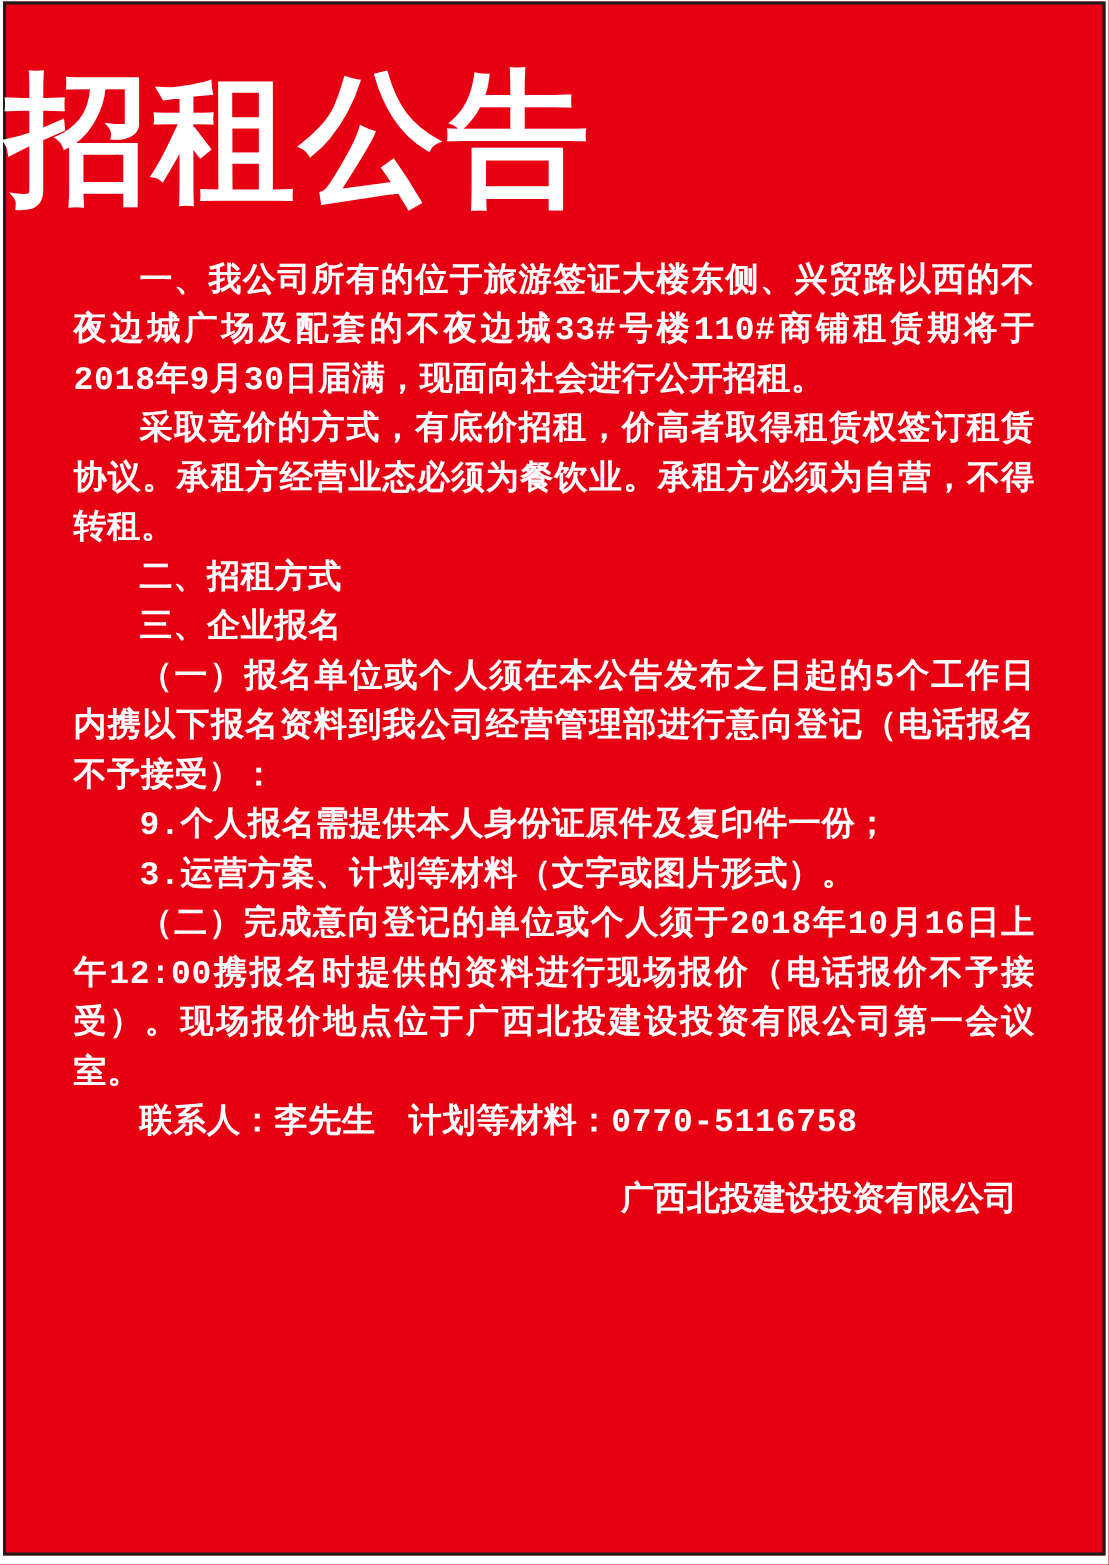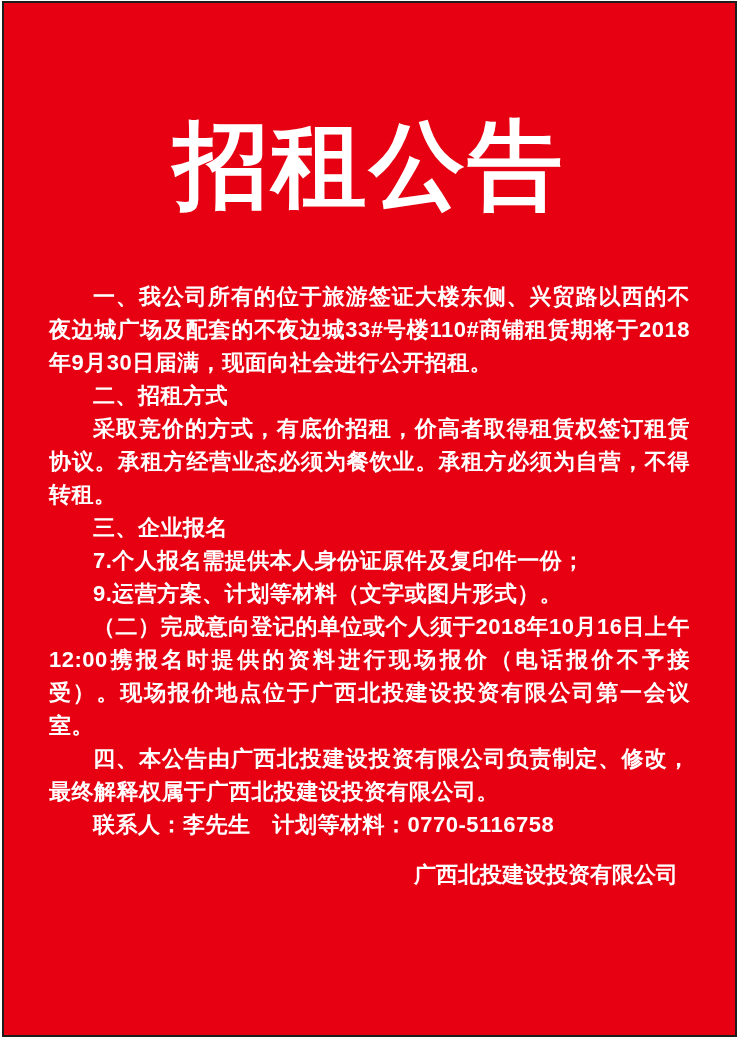--- a/index.html
+++ b/index.html
@@ -19,36 +19,36 @@
     top: 1px;
     left: 2px;
     right: 2px;
     bottom: 6px;
     background: #e60012;
     border: 2px solid #1d1d1b;
     box-sizing: border-box;
     color: #ffffff;
   }
   .poster-title {
-    margin-top: 112px;
-    text-align: center;
+    margin-top: 40px;
     font-family: "DejaVu Serif", "Liberation Serif", serif;
     font-weight: bold;
     font-size: 95px;
     line-height: 1.06;
     letter-spacing: 3px;
     color: #ffffff;
   }
   .body-text {
-    margin: 64px 45px 0 45px;
+    margin: 27px 45px 0 45px;
     font-size: 22px;
     line-height: 33px;
     font-weight: bold;
     text-align: justify;
     letter-spacing: 0.5px;
+    font-family: Liberation Mono, monospace;
   }
   .body-text p {
     margin: 0;
     text-indent: 2em;
   }
   .contact-line {
     text-indent: 2em;
     margin: 0;
   }
   .contact-phone-label {
@@ -68,27 +68,27 @@
 </style>
 </head>
 <body>
 
 <div class="sheet">
 
   <div class="poster-title">招租公告</div>
 
   <div class="body-text">
     <p>一、我公司所有的位于旅游签证大楼东侧、兴贸路以西的不夜边城广场及配套的不夜边城33#号楼110#商铺租赁期将于2018年9月30日届满，现面向社会进行公开招租。</p>
+    <p>采取竞价的方式，有底价招租，价高者取得租赁权签订租赁协议。承租方经营业态必须为餐饮业。承租方必须为自营，不得转租。</p>
     <p>二、招租方式</p>
-    <p>采取竞价的方式，有底价招租，价高者取得租赁权签订租赁协议。承租方经营业态必须为餐饮业。承租方必须为自营，不得转租。</p>
     <p>三、企业报名</p>
-    <p>7.个人报名需提供本人身份证原件及复印件一份；</p>
-    <p>9.运营方案、计划等材料（文字或图片形式）。</p>
+    <p>（一）报名单位或个人须在本公告发布之日起的5个工作日内携以下报名资料到我公司经营管理部进行意向登记（电话报名不予接受）：</p>
+    <p>9.个人报名需提供本人身份证原件及复印件一份；</p>
+    <p>3.运营方案、计划等材料（文字或图片形式）。</p>
     <p>（二）完成意向登记的单位或个人须于2018年10月16日上午12:00携报名时提供的资料进行现场报价（电话报价不予接受）。现场报价地点位于广西北投建设投资有限公司第一会议室。</p>
-    <p>四、本公告由广西北投建设投资有限公司负责制定、修改，最终解释权属于广西北投建设投资有限公司。</p>
     <p class="contact-line">
       <span>联系人：</span><span>李先生</span><span class="contact-phone-label">计划等材料：</span><span>0770-5116758</span>
     </p>
   </div>
 
   <div class="signature">
     <div class="signature-inner">
       <div>广西北投建设投资有限公司</div>
       
     </div>

